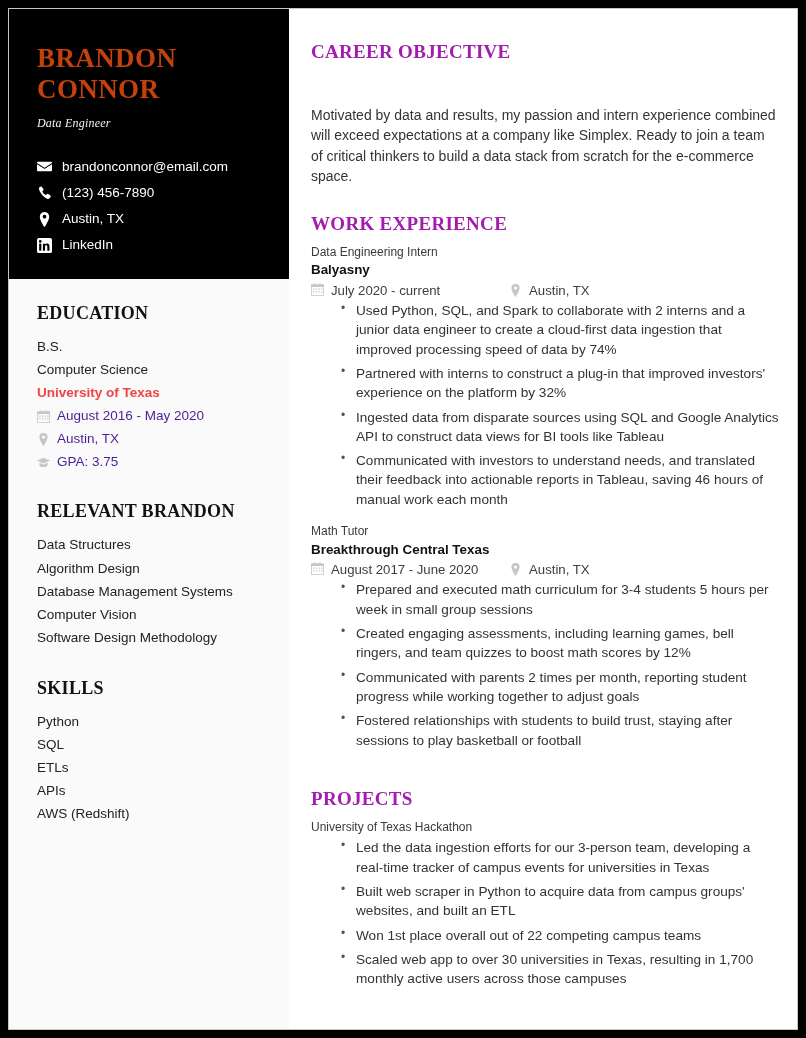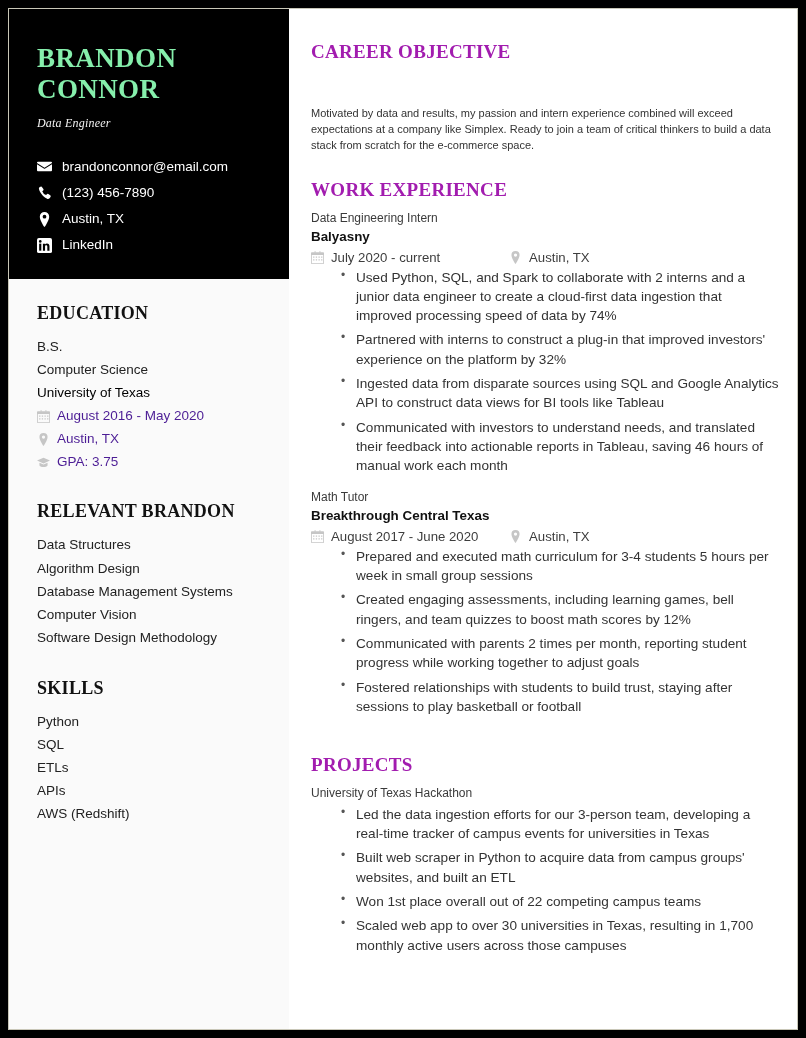--- a/index.html
+++ b/index.html
@@ -35,21 +35,21 @@
     color: #ffffff;
     height: 270px;
     padding: 34px 26px 0 28px;
   }
   .name {
     font-family: "Liberation Serif", serif;
     font-weight: bold;
     font-size: 27px;
     line-height: 1.16;
     letter-spacing: 0.4px;
-    color: #86efac;
+    color: #c2410c;
   }
   .job-role {
     font-family: "Liberation Serif", serif;
     font-style: italic;
     font-size: 12px;
     margin-top: 10px;
     color: #f2f2f2;
     letter-spacing: 0.2px;
   }
   .contact-list { margin-top: 26px; }
@@ -77,21 +77,21 @@
     letter-spacing: 0.3px;
     color: #111111;
     margin-bottom: 11px;
   }
   .side-block { margin-bottom: 28px; }
   .edu-line {
     font-size: 13.5px;
     color: #222222;
     line-height: 1.72;
   }
-  .edu-line.bold { font-weight: normal; color: #000000; }
+  .edu-line.bold { font-weight: bold; color: #ef4444; }
   .meta-row {
     display: flex;
     align-items: center;
     gap: 7px;
     font-size: 13.5px;
     color: #4c1d95;
     line-height: 1.7;
   }
   .meta-row .ico {
     width: 13px; height: 13px;
@@ -113,21 +113,21 @@
   }
   .main-h {
     font-family: "Liberation Serif", serif;
     font-weight: bold;
     font-size: 19px;
     letter-spacing: 0.3px;
     color: #a21caf;
     margin-bottom: 10px;
   }
   .objective {
-    font-size: 11px;
+    font-size: 14px;
     line-height: 1.46;
     color: #333333;
     margin-top: 42px;
   }
   .section { margin-bottom: 26px; }
   .entry { margin-bottom: 15px; }
   .entry-title {
     font-size: 12px;
     font-weight: normal;
     color: #3a3a3a;
@@ -141,21 +141,21 @@
     line-height: 1.4;
   }
   .entry-meta {
     display: flex;
     align-items: center;
     margin-top: 3px;
     font-size: 13.2px;
     color: #3d3d3d;
   }
   .entry-meta .date-cell {
-    display: flex; align-items: center; gap: 7px;
+    display: flex; gap: 7px;
     width: 198px;
     flex: 0 0 198px;
   }
   .entry-meta .loc-cell {
     display: flex; align-items: center; gap: 7px;
   }
   .entry-meta .ico {
     width: 13px; height: 13px; flex: 0 0 13px;
     display: flex; align-items: center; justify-content: center;
   }

